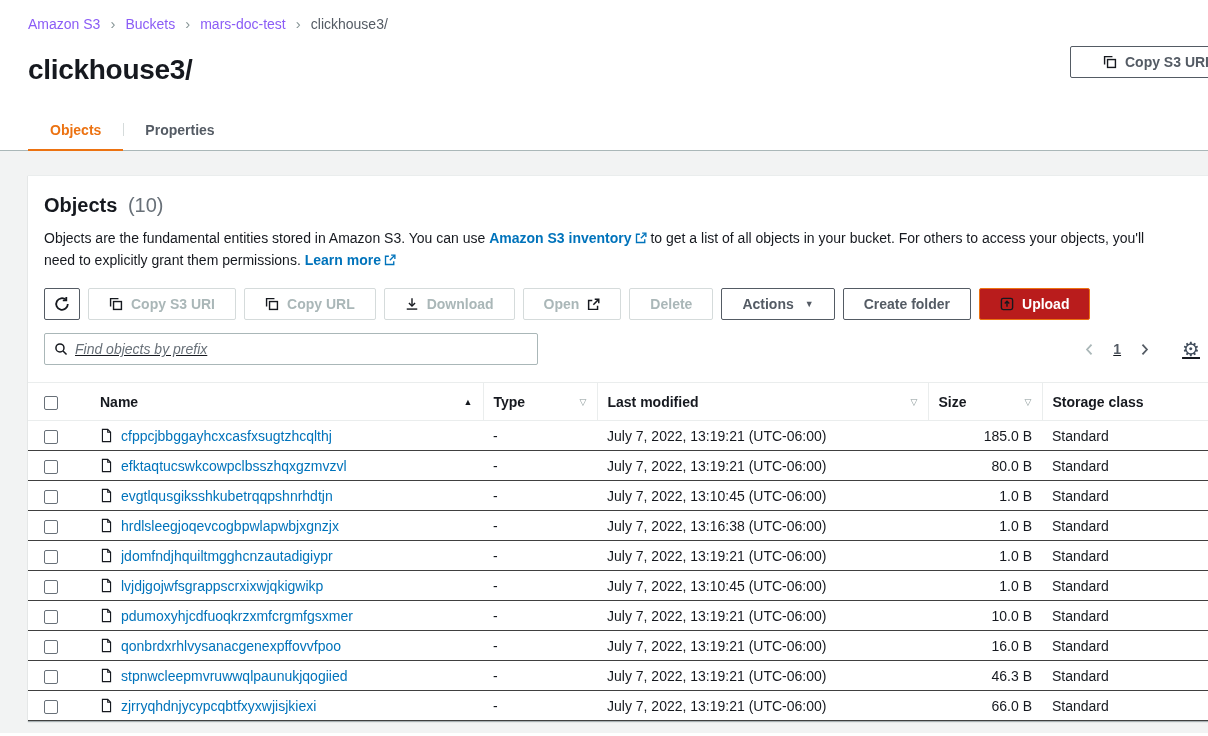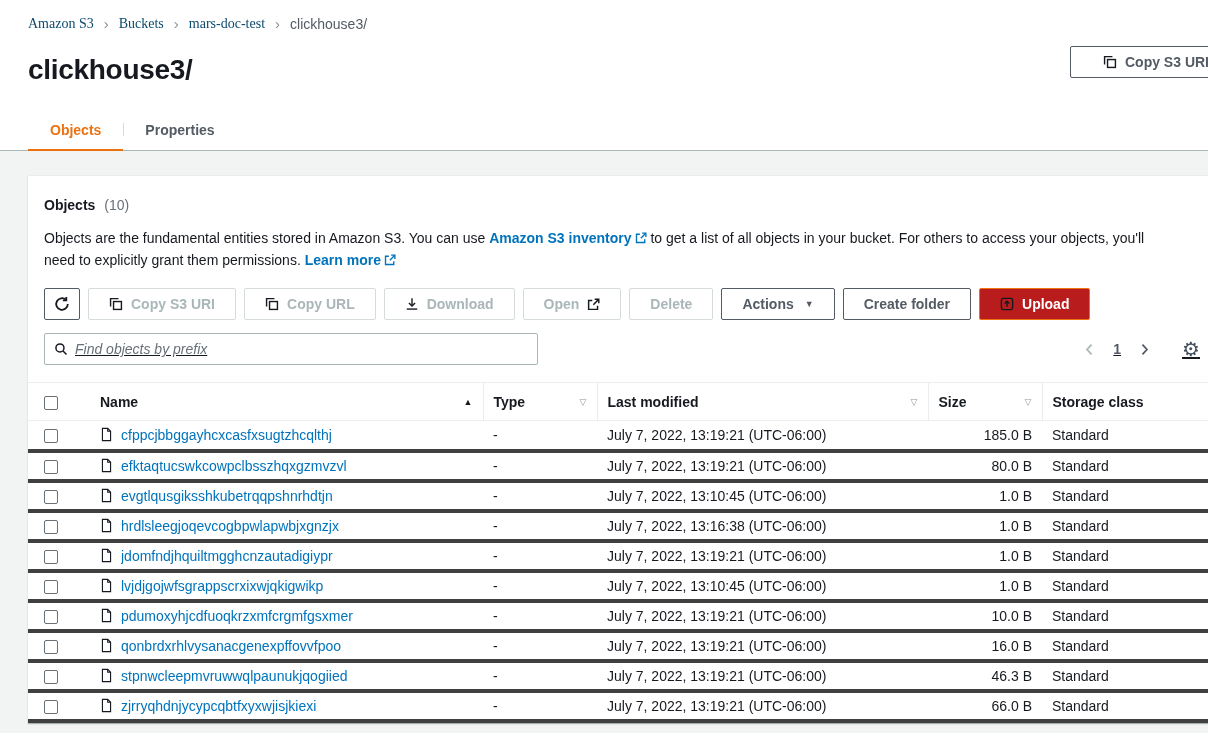--- a/index.html
+++ b/index.html
@@ -9,21 +9,21 @@
     font-size: 14px;
     color: #16191f;
     background: #ffffff;
   }
   a { text-decoration: none; cursor: pointer; }
   button { font-family: inherit; }
 
   
   .top { position: relative; background: #fff; padding: 14px 0 0 28px; }
   .breadcrumb { display: flex; align-items: center; gap: 10px; line-height: 20px; }
-  .bc-link { color: #0c4a6e; font-family: Liberation Serif, serif; }
+  .bc-link { color: #8b5cf6; }
   .bc-sep { color: #879596; font-size: 15px; line-height: 18px; }
   .bc-current { color: #545b64; }
   .page-title { font-size: 28px; font-weight: 700; letter-spacing: -0.3px; margin-top: 20px; }
   .copy-uri-top { position: absolute; top: 46px; left: 1070px; width: 172px; justify-content: flex-start; }
 
   .btn {
     display: inline-flex; align-items: center; justify-content: center; gap: 8px;
     height: 32px; padding: 0 20px; background: #fff;
     border: 1px solid #545b64; border-radius: 2px;
     font-size: 14px; font-weight: 700; color: #545b64;
@@ -38,21 +38,21 @@
   .tab { position: relative; padding: 10px 22px 11px; font-weight: 700; color: #545b64;
          border-bottom: 2px solid transparent; margin-bottom: -1px; cursor: pointer; }
   .tab.active { color: #ec7211; border-bottom-color: #ec7211; }
   .tab + .tab::before { content: ''; position: absolute; left: 0; top: 11px; bottom: 13px; width: 1px; background: #d5dbdb; }
 
   
   .content { background: #f2f3f3; padding: 24px 0 0 28px; height: 582px; }
   .card { width: 1212px; background: #fff; border-top: 1px solid #eaeded;
           box-shadow: 0 1px 1px 0 rgba(0,28,36,.3); }
   .card-pad { padding: 18px 40px 0 16px; }
-  .panel-heading { font-size: 14px; line-height: 22px; }
+  .panel-heading { font-size: 20px; line-height: 22px; }
   .panel-heading .h-title { font-weight: 700; }
   .panel-heading .h-count { color: #687078; font-weight: 400; margin-left: 5px; }
   .desc { margin-top: 12px; max-width: 1134px; line-height: 21px; }
   .inline-link { color: #0073bb; font-weight: 700; white-space: nowrap; }
   .ext-icon { display: inline-block; vertical-align: -1px; margin-left: 3px; }
 
   .toolbar { display: flex; align-items: center; gap: 8px; margin-top: 16px; }
   .caret { font-size: 9px; margin-left: 3px; line-height: 1; }
 
   .search-row { display: flex; align-items: center; justify-content: space-between; margin-top: 13px; text-decoration: underline; }
@@ -69,21 +69,21 @@
 
   
   table { width: 100%; border-collapse: collapse; table-layout: fixed; margin-top: 17px; }
   th, td { text-align: left; padding: 0 10px; font-size: 14px; }
   thead th { height: 38px; border-top: 1px solid #eaeded; border-bottom: 1px solid #eaeded;
              font-weight: 700; color: #16191f; cursor: pointer; }
   .th-inner { display: flex; align-items: center; justify-content: space-between; }
   .divided { border-right: 1px solid #eaeded; }
   .sort-asc { font-size: 9px; color: #16191f; }
   .sort-none { font-size: 9px; color: #879596; }
-  tbody td { height: 30px; border-bottom: 4px solid #404040; }
+  tbody td { height: 30px; border-bottom: 1px solid #404040; }
   .col-check { width: 62px; padding-left: 16px; }
   .col-name { width: 393px; }
   .col-type { width: 114px; }
   .col-modified { width: 331px; }
   .col-size { width: 114px; }
   td.col-size { text-align: right; }
   .checkbox { display: inline-block; width: 14px; height: 14px; border: 1px solid #687078;
               border-radius: 2px; background: #fff; vertical-align: middle; cursor: pointer; }
   .name-cell { display: flex; align-items: center; gap: 8px; }
   .file-ic { color: #16191f; flex: 0 0 auto; display: flex; }

